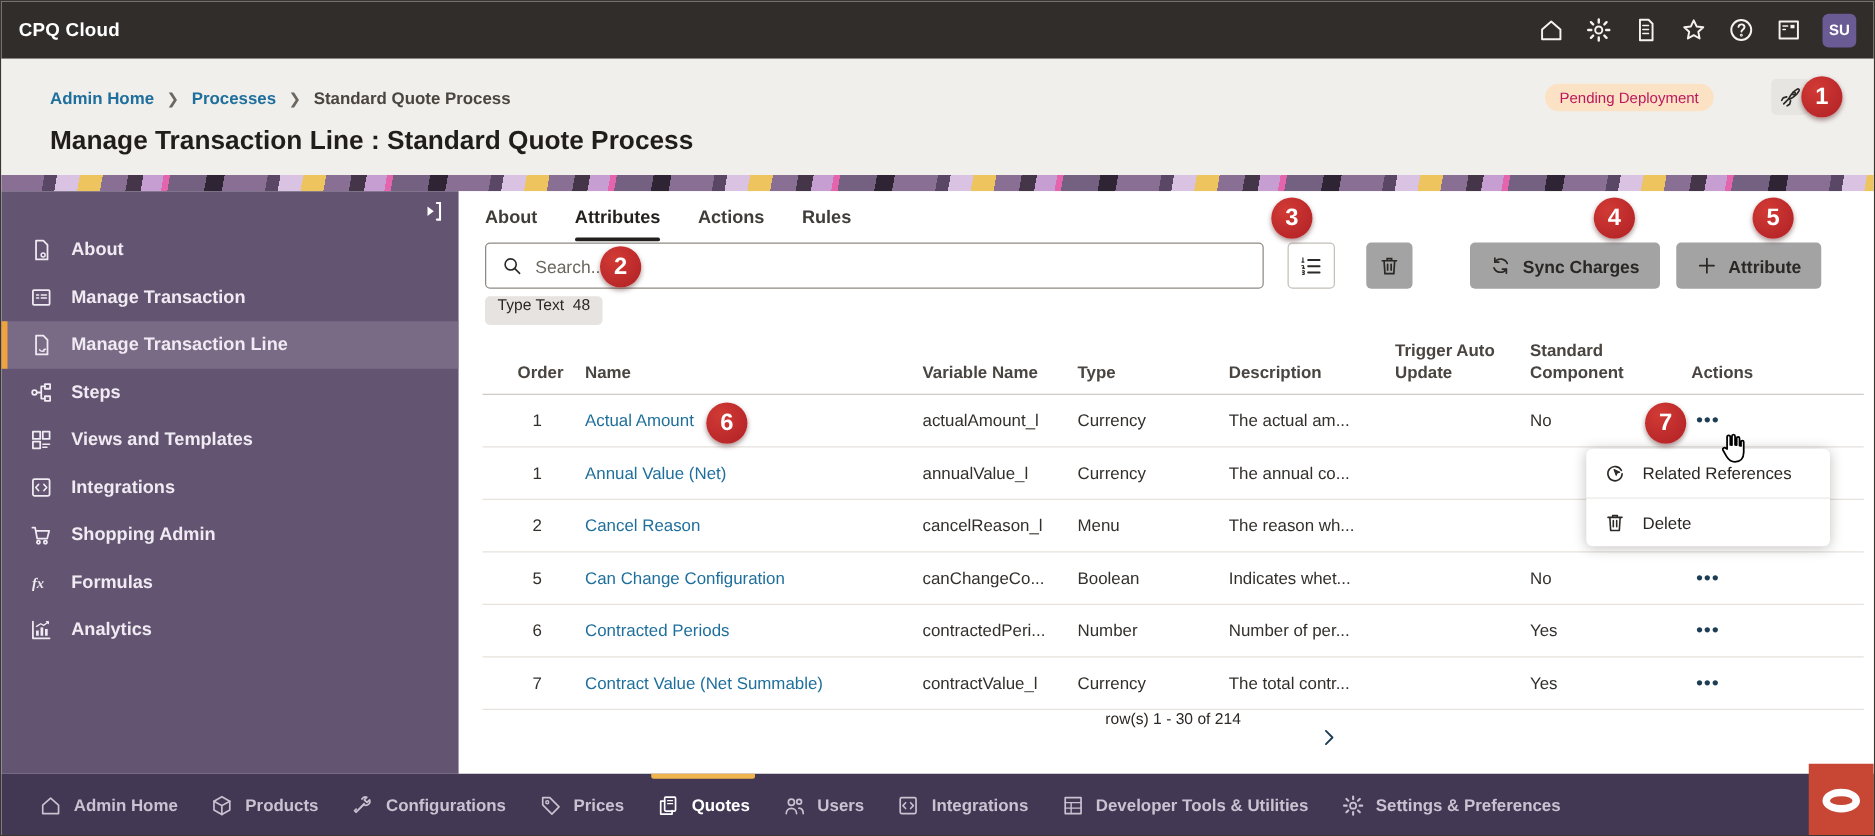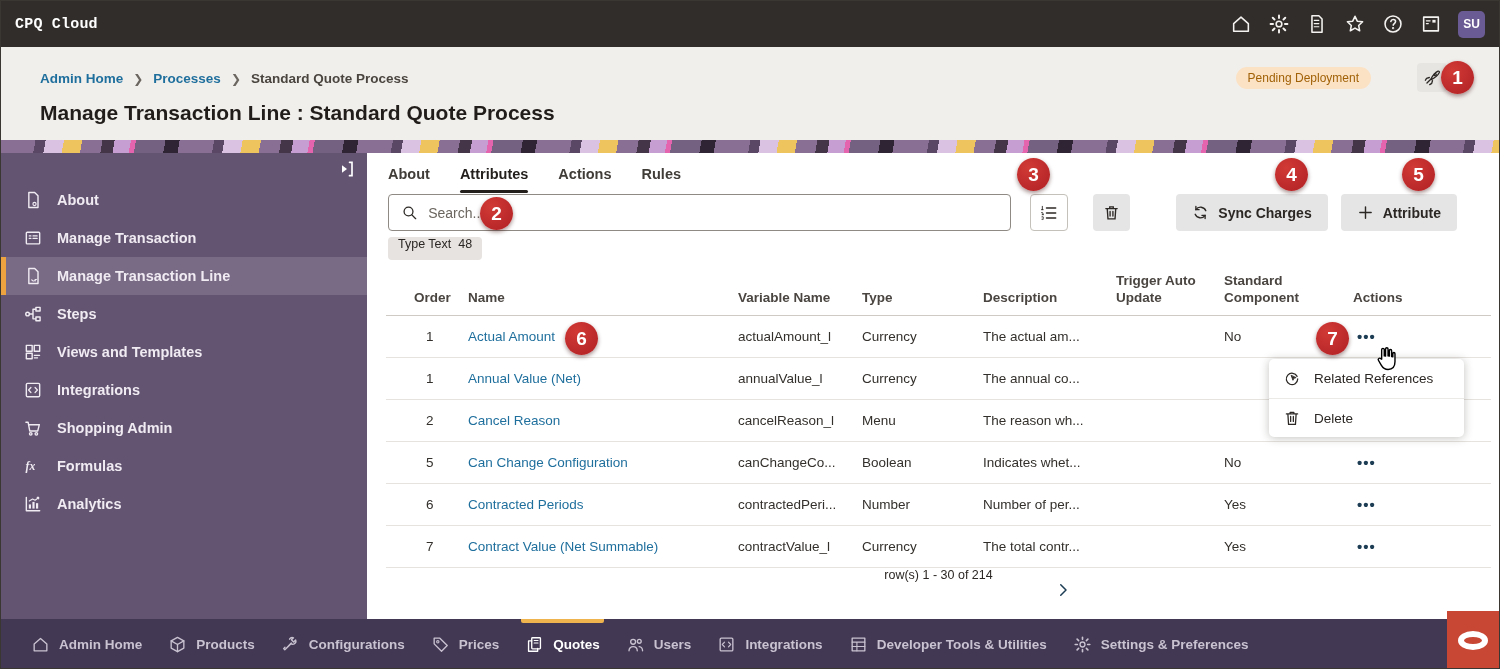--- a/index.html
+++ b/index.html
@@ -4,34 +4,34 @@
 <style>
   * { margin:0; padding:0; box-sizing:border-box; }
   html,body { background:#888; }
   body { font-family:"Liberation Sans", sans-serif; }
   .page { position:relative; width:1500px; height:669px; background:#fff; overflow:hidden;
           border:1px solid #3a3632; }
 
   
   .topbar { position:absolute; left:0; top:0; width:100%; height:46px; background:#312d2a;
             display:flex; align-items:center; justify-content:space-between; padding:0 14px; }
-  .brand { color:#fff; font-size:15px; font-weight:bold; letter-spacing:.2px;font-family:Liberation Mono, monospace; }
+  .brand { color:#fff; font-size:15px; font-weight:bold; letter-spacing:.2px; }
   .tb-right { display:flex; align-items:center; gap:16px; }
   .tb-icon { width:22px; height:22px; color:#f5f3f1; display:inline-flex; cursor:pointer; }
   .avatar { width:27px; height:27px; border-radius:5px; background:#6b5b95; color:#fff;
             font-size:12px; font-weight:bold; display:flex; align-items:center; justify-content:center; }
 
   
   .header { position:absolute; left:0; top:46px; width:100%; height:93px; background:#f1efec; }
   .breadcrumb { position:absolute; left:39px; top:24px; font-size:13.5px; font-weight:bold; color:#4a453f;
                 display:flex; align-items:center; gap:10px; }
   .breadcrumb a { color:#1f6f9d; text-decoration:none; cursor:pointer; }
   .crumb-sep { color:#6b665f; font-weight:normal; font-size:12px; }
   .page-title { position:absolute; left:39px; top:54px; font-size:21px; font-weight:bold; color:#211d1a; }
-  .badge { position:absolute; right:128px; top:20px; background:#fbe2c5; color:#a16207; font-size:12px;
+  .badge { position:absolute; right:128px; top:20px; background:#fbe2c5; color:#be185d; font-size:12px;
            padding:4px 12px; border-radius:11px; white-space:nowrap; }
   .rocket-btn { position:absolute; right:52px; top:16px; width:30px; height:29px; background:#e7e5e2;
                 border-radius:4px; display:flex; align-items:center; justify-content:center; color:#2c2926; cursor:pointer; }
   .rocket-btn .tb-icon{ width:19px; height:19px; color:#2c2926; }
 
   
   .band { position:absolute; left:0; top:139px; width:100%; height:13px;
           background:repeating-linear-gradient(100deg,
             #8a6f94 0 34px, #5a4765 34px 44px, #d9c2e2 44px 62px, #eec45e 62px 80px,
             #8a6f94 80px 100px, #453549 100px 112px, #c79ed2 112px 128px, #e564ae 128px 133px,
@@ -59,21 +59,21 @@
                 border:1px solid #8f8a84; border-radius:4px; display:flex; align-items:center; padding:0 12px; gap:10px; }
   .search-box .icon { width:18px; height:18px; color:#2c2926; }
   .search-box input { border:none; outline:none; font-size:14px; color:#33302c; width:100%;
                       font-family:"Liberation Sans", sans-serif; background:transparent; }
   .search-box input::placeholder { color:#6b665f; }
   .listview-btn { position:absolute; left:642px; top:0; width:38px; height:37px; border:1px solid #c4c0ba;
                   border-radius:4px; background:#fff; display:flex; align-items:center; justify-content:center;
                   color:#2c2926; cursor:pointer; }
   .listview-btn .icon{ width:20px; height:20px; }
   .btn-group { position:absolute; right:26px; top:0; display:flex; gap:13px; }
-  .btn { height:37px; background:#e5e5e5; border:none; border-radius:4px; color:#2b2724;
+  .btn { height:37px; background:#a3a3a3; border:none; border-radius:4px; color:#2b2724;
          font-size:14px; font-weight:bold; display:flex; align-items:center; gap:9px; padding:0 16px;
          cursor:pointer; font-family:"Liberation Sans", sans-serif; }
   .btn .icon { width:17px; height:17px; }
   .btn.icon-only { width:37px; padding:0; justify-content:center; margin-right:33px; }
 
   .chip { position:absolute; left:21px; top:84px; background:#e6e3e0; border-radius:4px; height:23px;
           display:flex; align-items:flex-start; gap:7px; padding:0 10px; font-size:12.5px; color:#2b2724; cursor:pointer; }
 
   
   .table { position:absolute; left:19px; top:116px; width:1105px; }

